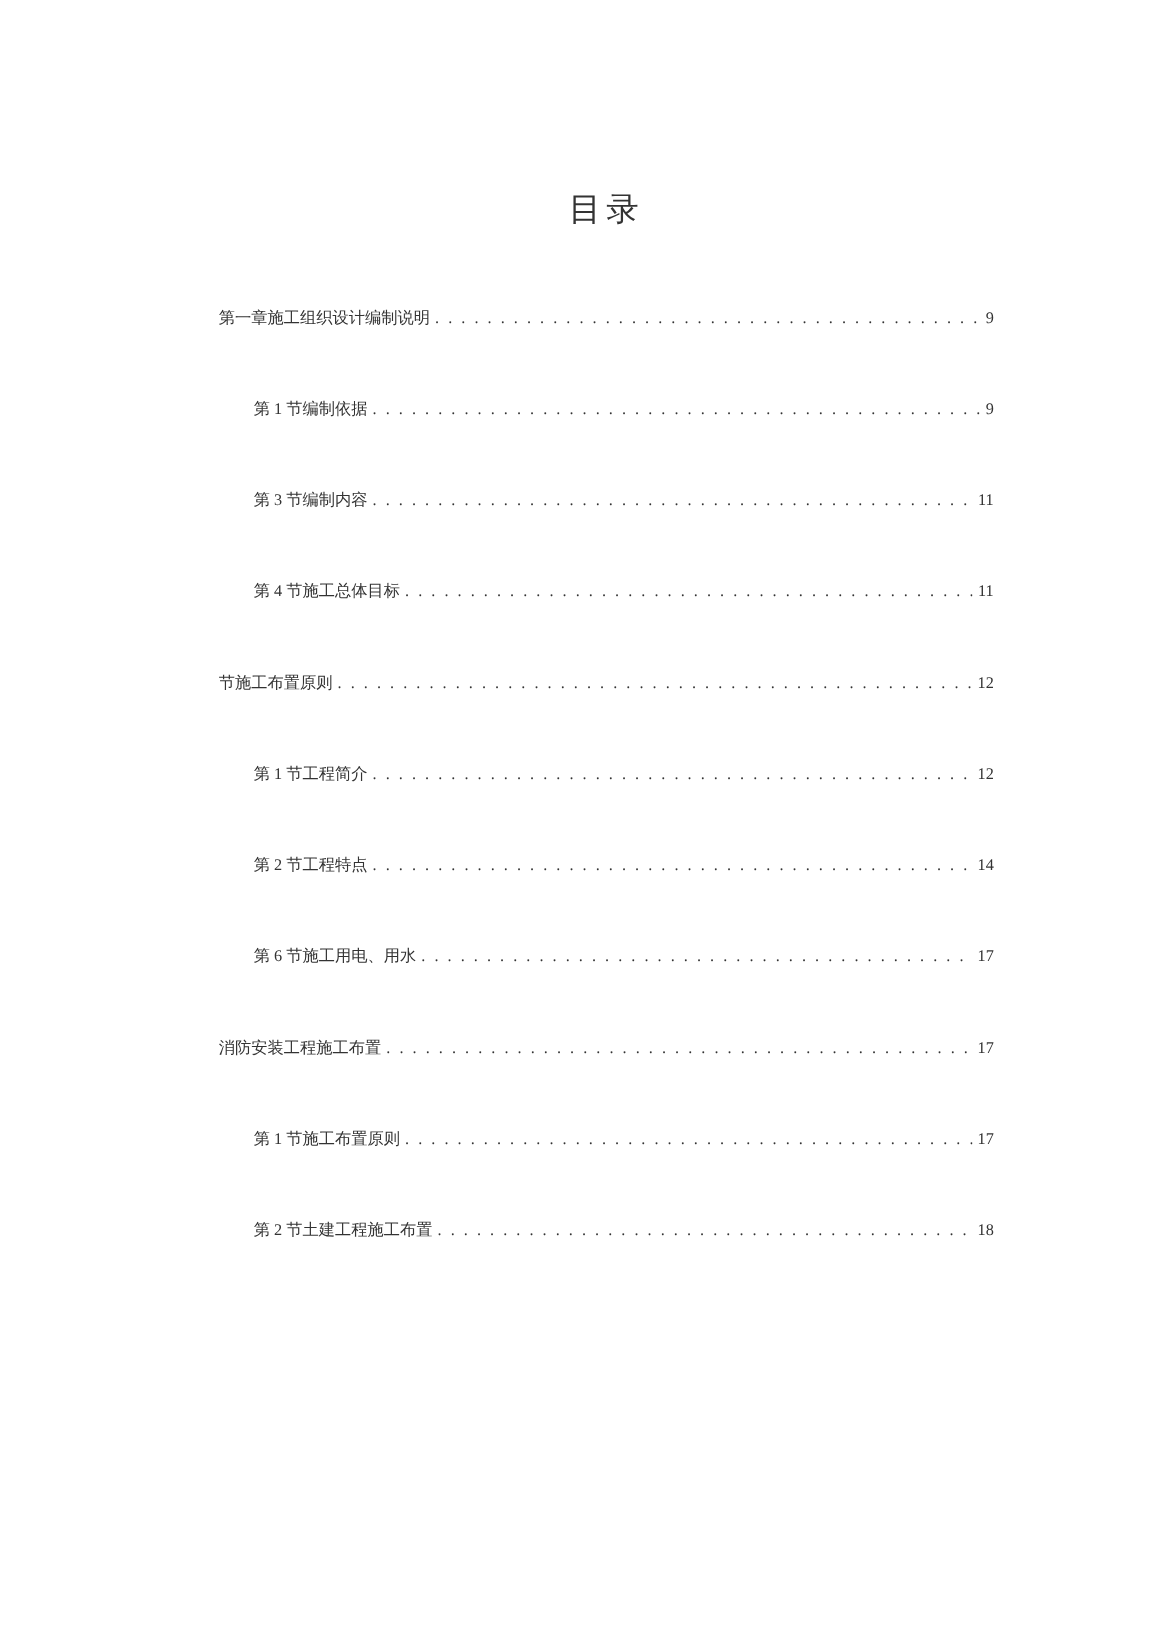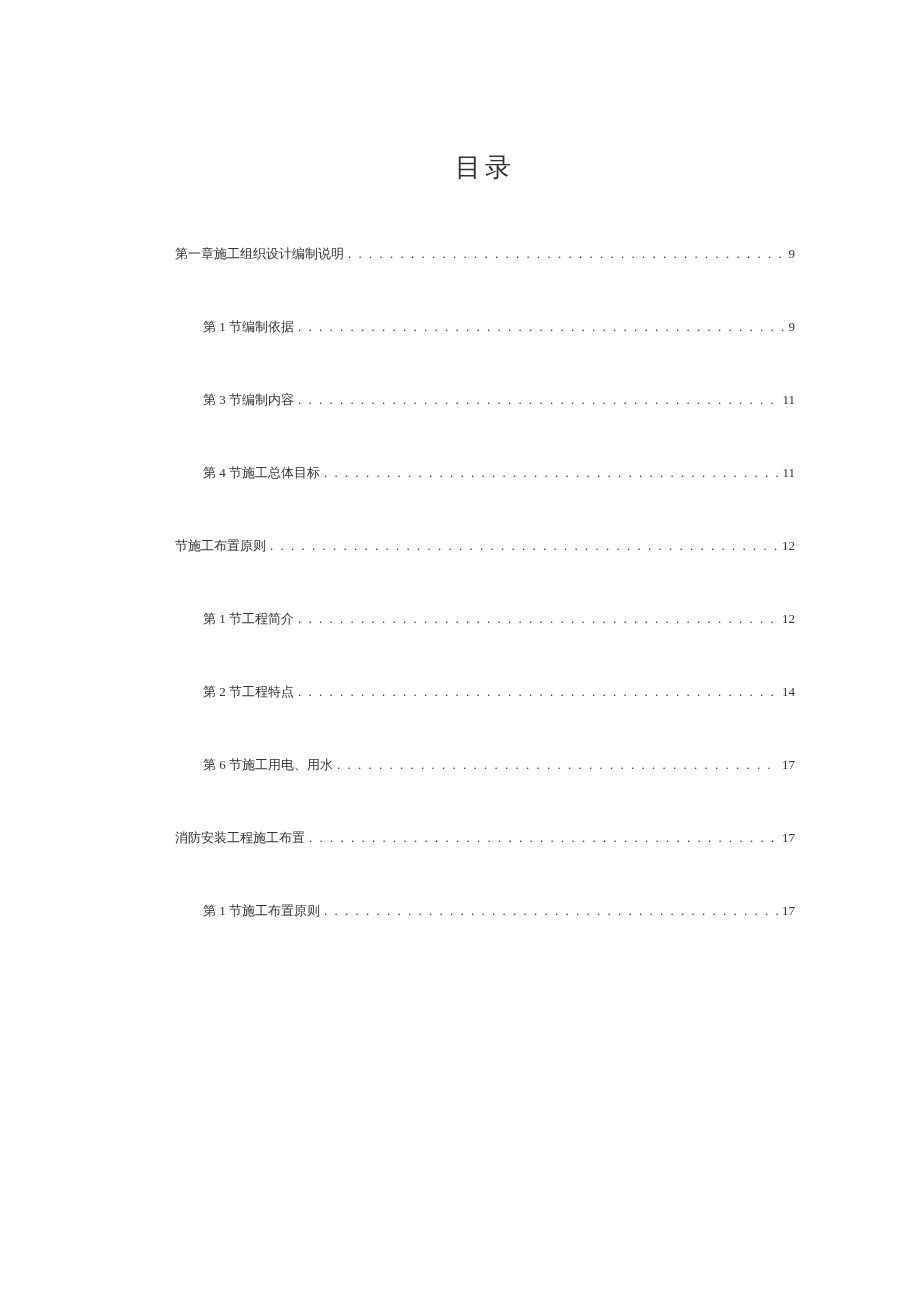--- a/index.html
+++ b/index.html
@@ -111,13 +111,18 @@
     <div class="toc-row level-1">
       <span class="toc-label">消防安装工程施工布置</span>
       <span class="toc-dots"></span>
       <span class="toc-page">17</span>
     </div>
     <div class="toc-row level-2">
       <span class="toc-label">第 1 节施工布置原则</span>
       <span class="toc-dots"></span>
       <span class="toc-page">17</span>
     </div>
+    <div class="toc-row level-2">
+      <span class="toc-label">第 2 节土建工程施工布置</span>
+      <span class="toc-dots"></span>
+      <span class="toc-page">18</span>
+    </div>
   </div>
 
 </body></html>

